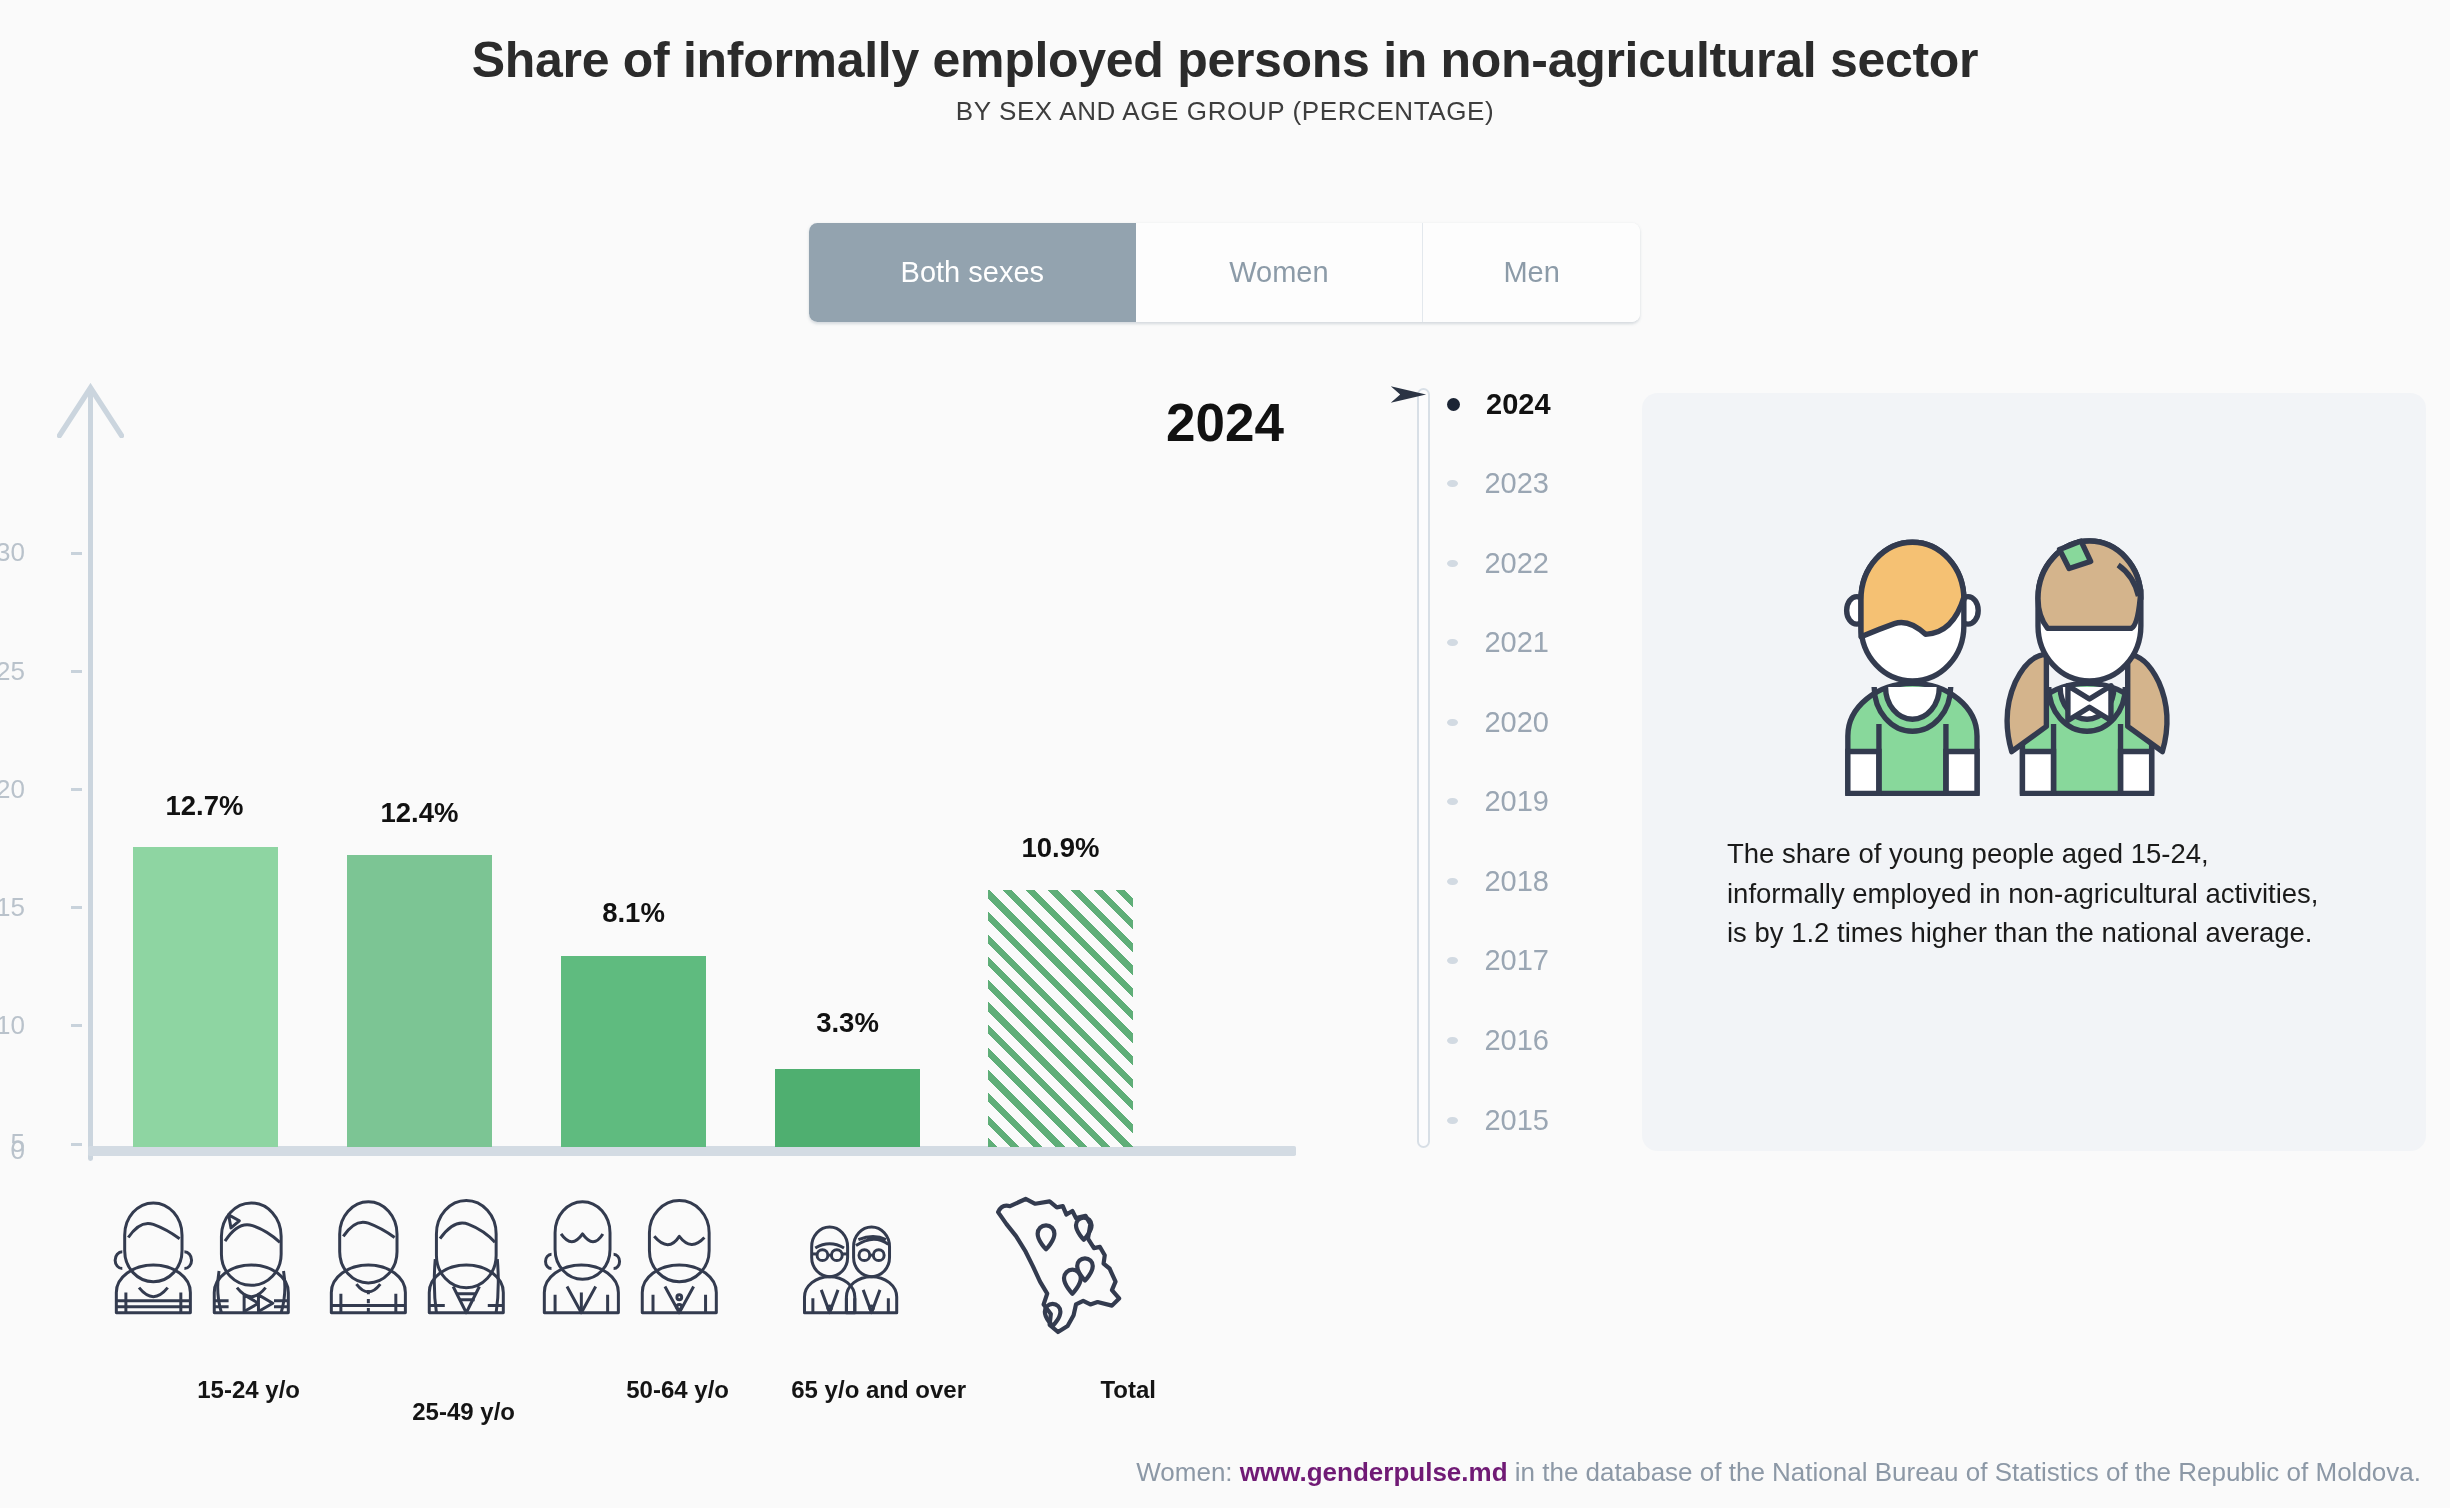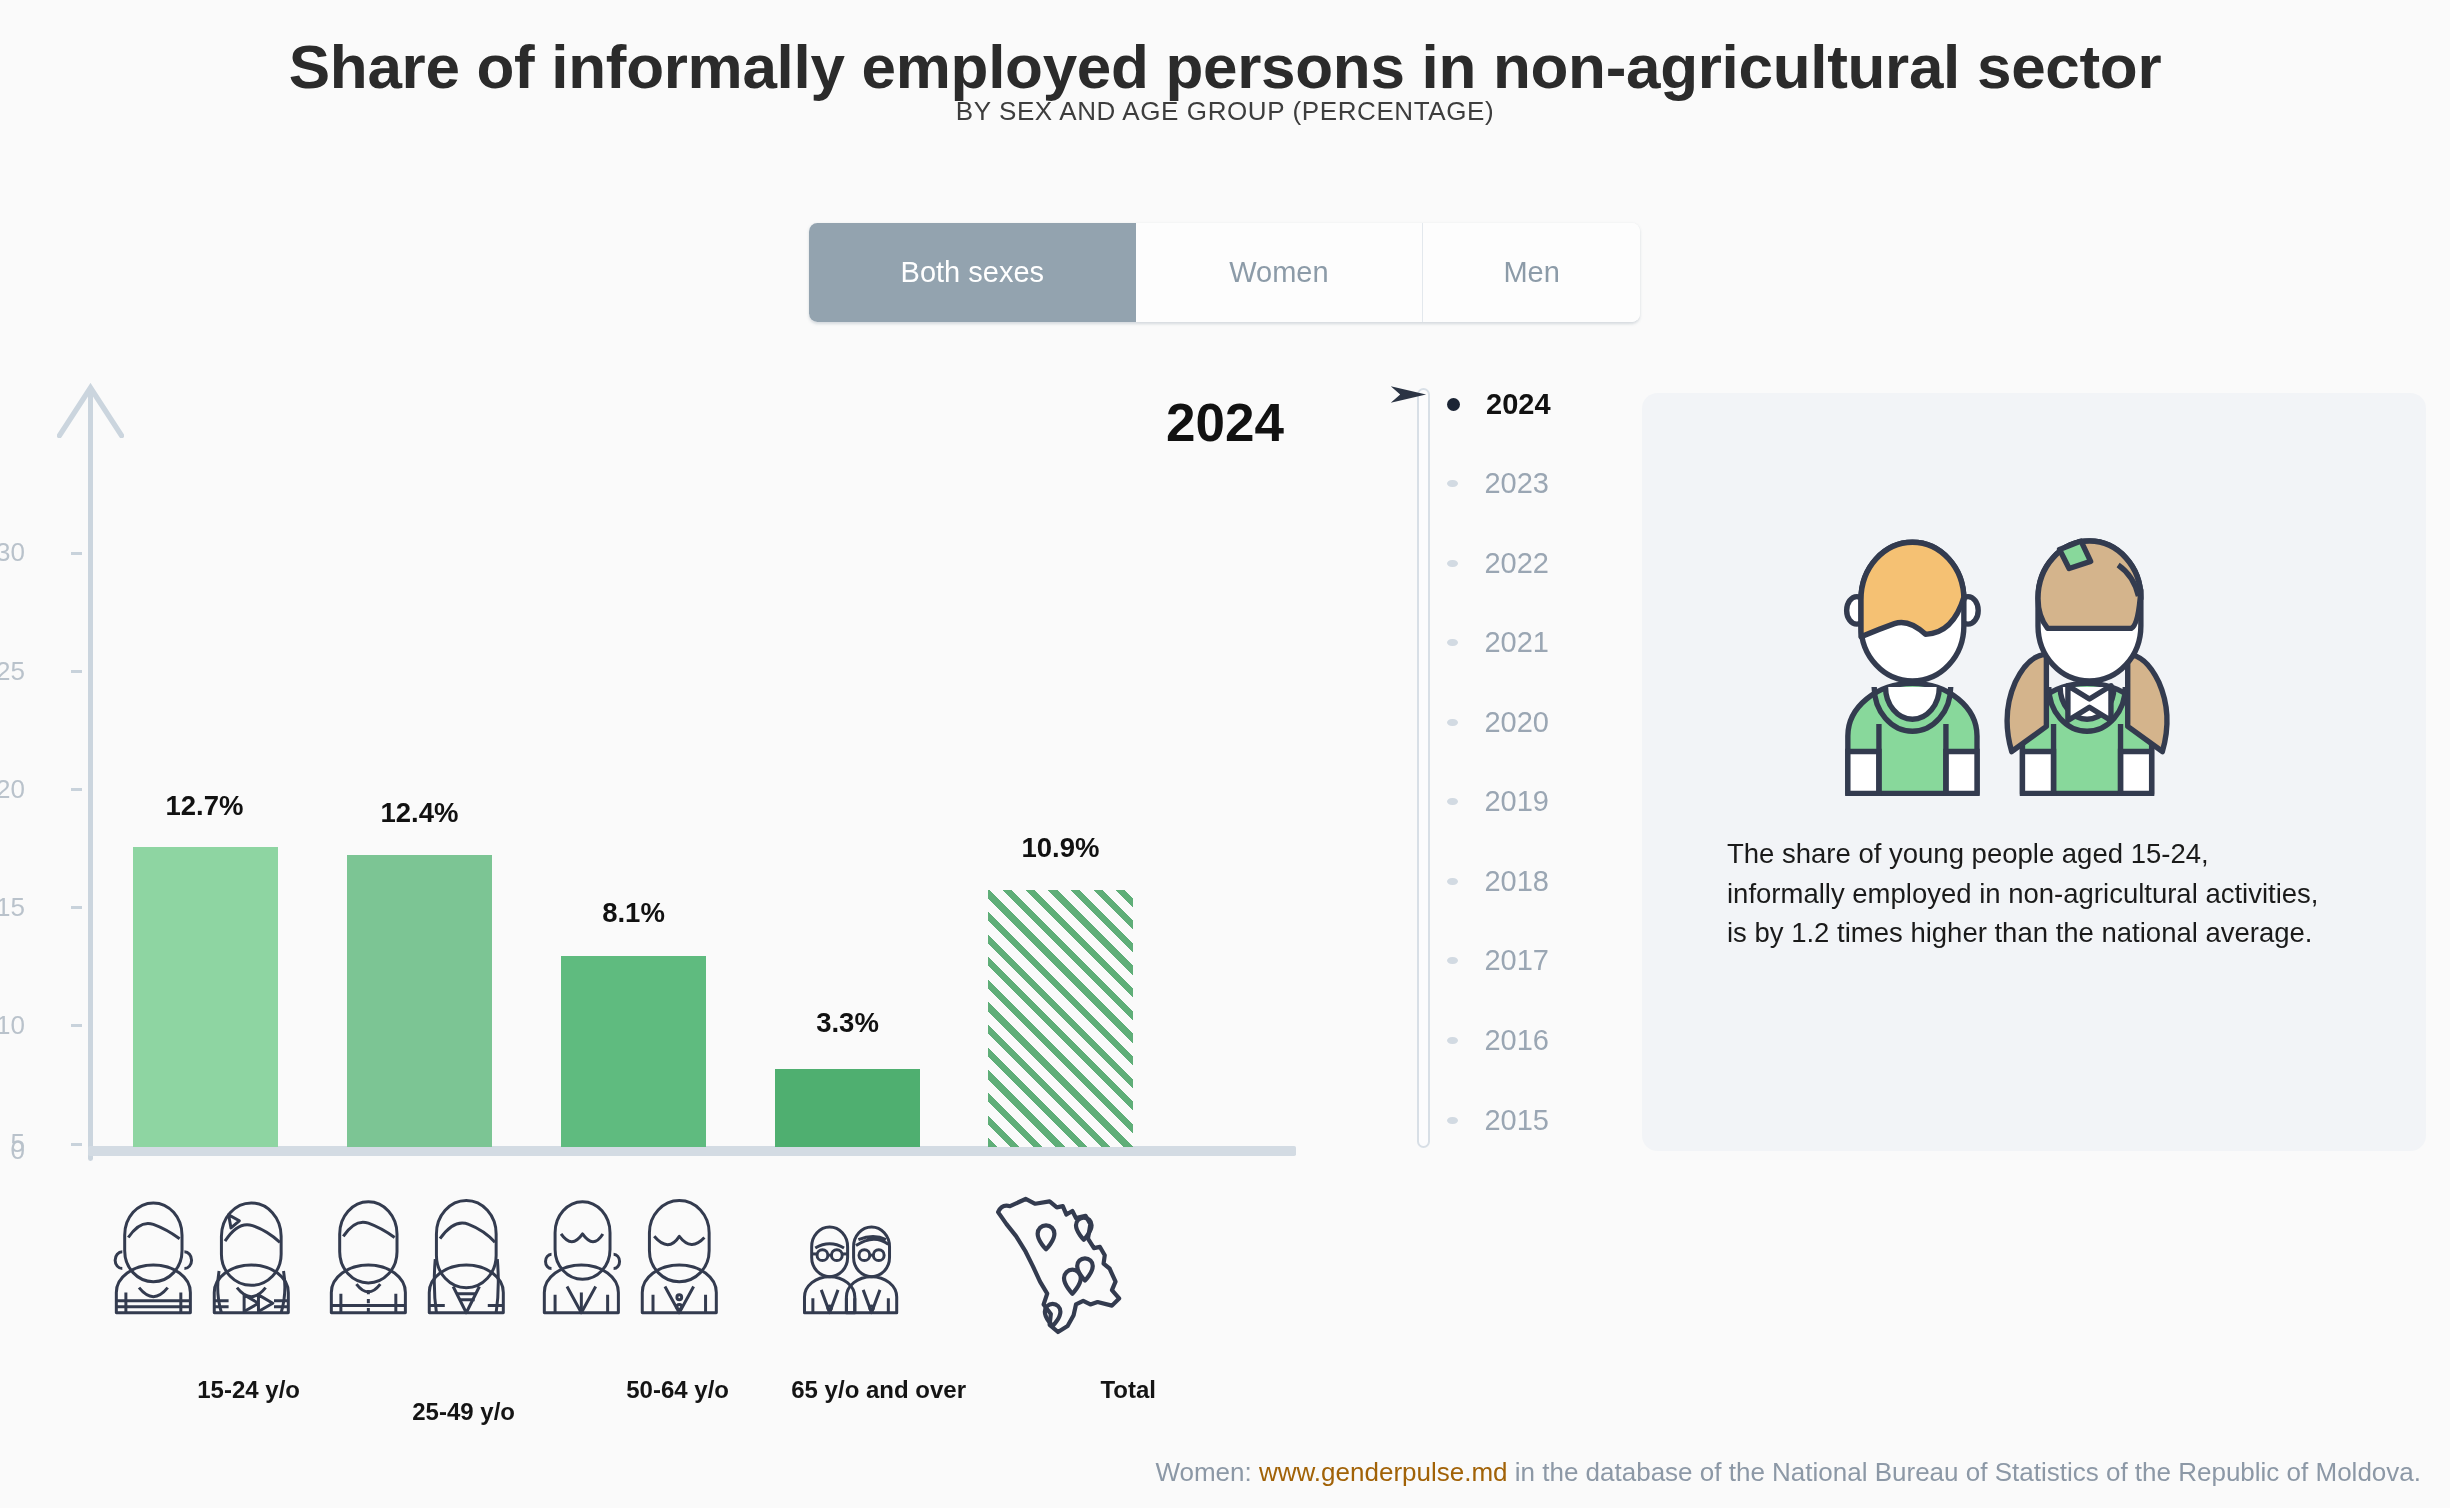--- a/index.html
+++ b/index.html
@@ -10,21 +10,21 @@
     color:#222;
     overflow:hidden;
     position:relative;
   }
   .root{position:absolute;inset:0;}
 
   
   .title{
     position:absolute;left:0;right:0;top:31px;
     text-align:center;
-    font-size:62px;font-weight:bold;letter-spacing:-0.3px;
+    font-size:50px;font-weight:bold;letter-spacing:-0.3px;
     color:#2b2b2b;
   }
   .subtitle{
     position:absolute;left:0;right:0;top:96px;
     text-align:center;
     font-size:26px;letter-spacing:0.6px;
     color:#3d3d3d;font-weight:400;
   }
 
   
@@ -138,21 +138,21 @@
     font-size:24px;font-weight:bold;color:#141414;
     text-align:right;
   }
 
   
   .source{
     position:absolute;right:29px;bottom:21.5px;
     font-size:26px;color:#8C98A6;
     white-space:nowrap;
   }
-  .source a{color:#a16207;text-decoration:none;}
+  .source a{color:#701a75;text-decoration:none;font-weight:bold;}
 </style>
 </head>
 <body>
 
 <div class="root">
 
   <div class="title">Share of informally employed persons in non-agricultural sector</div>
   <div class="subtitle">BY SEX AND AGE GROUP (PERCENTAGE)</div>
 
   <div class="tabs">

